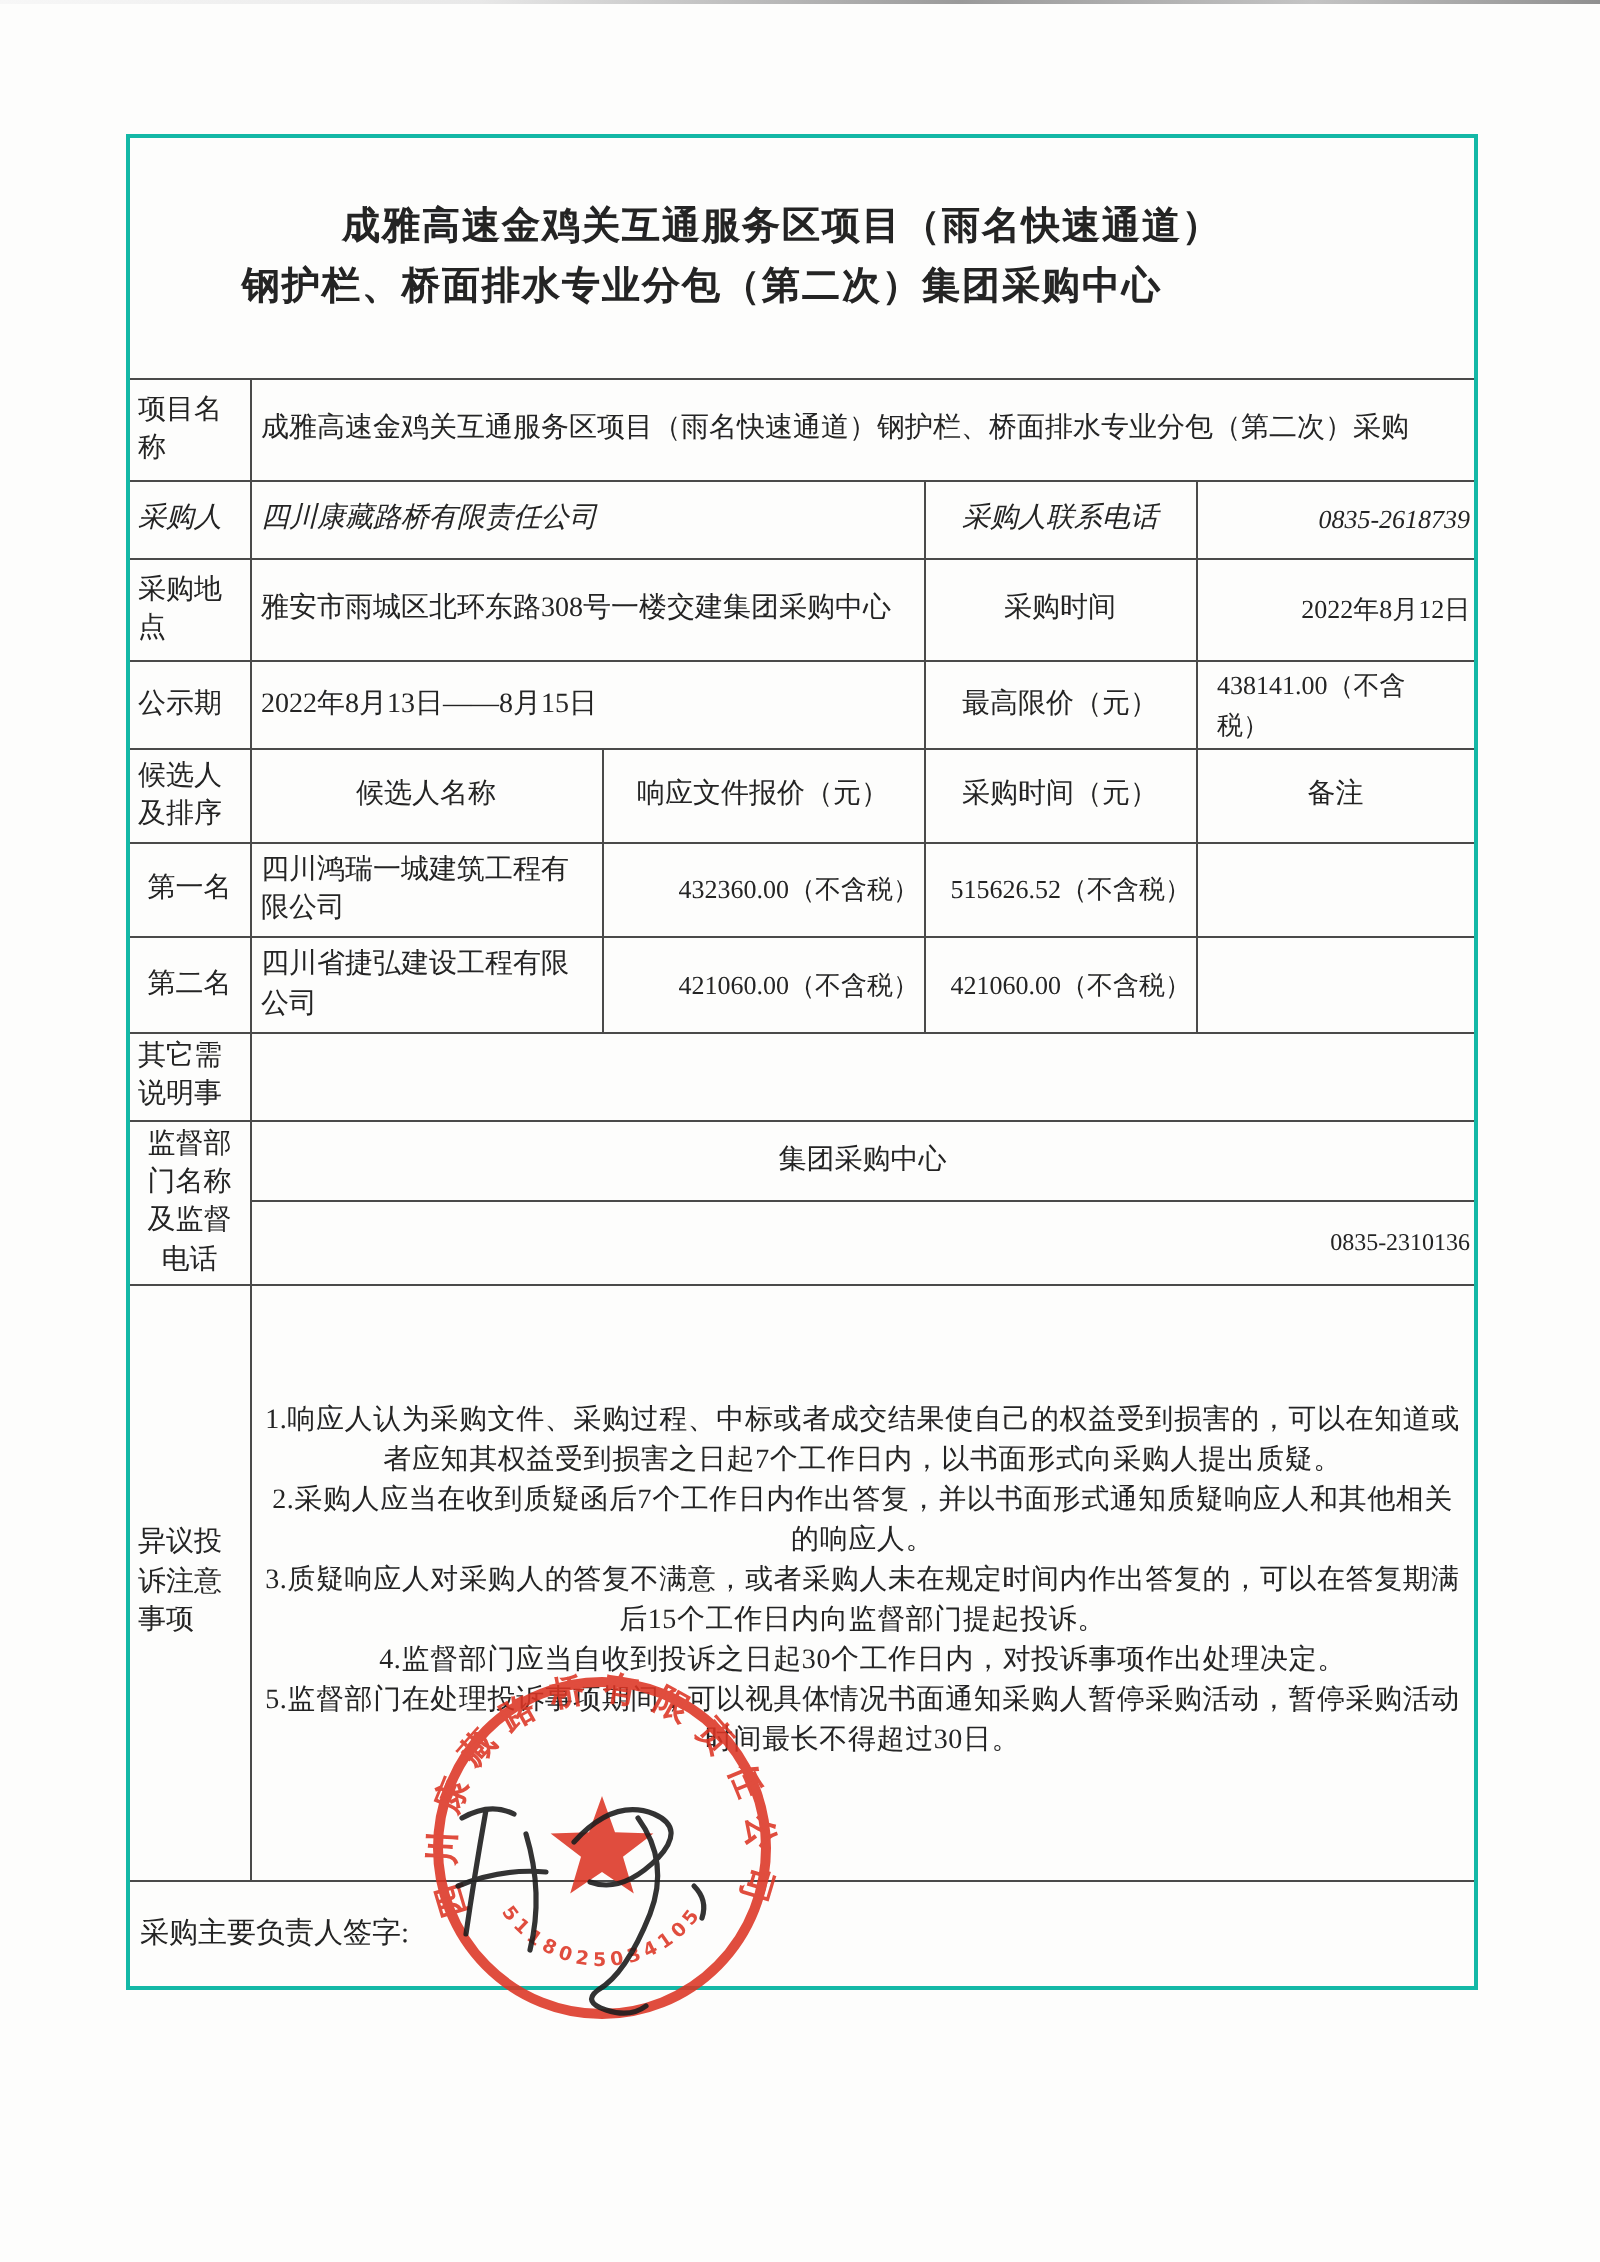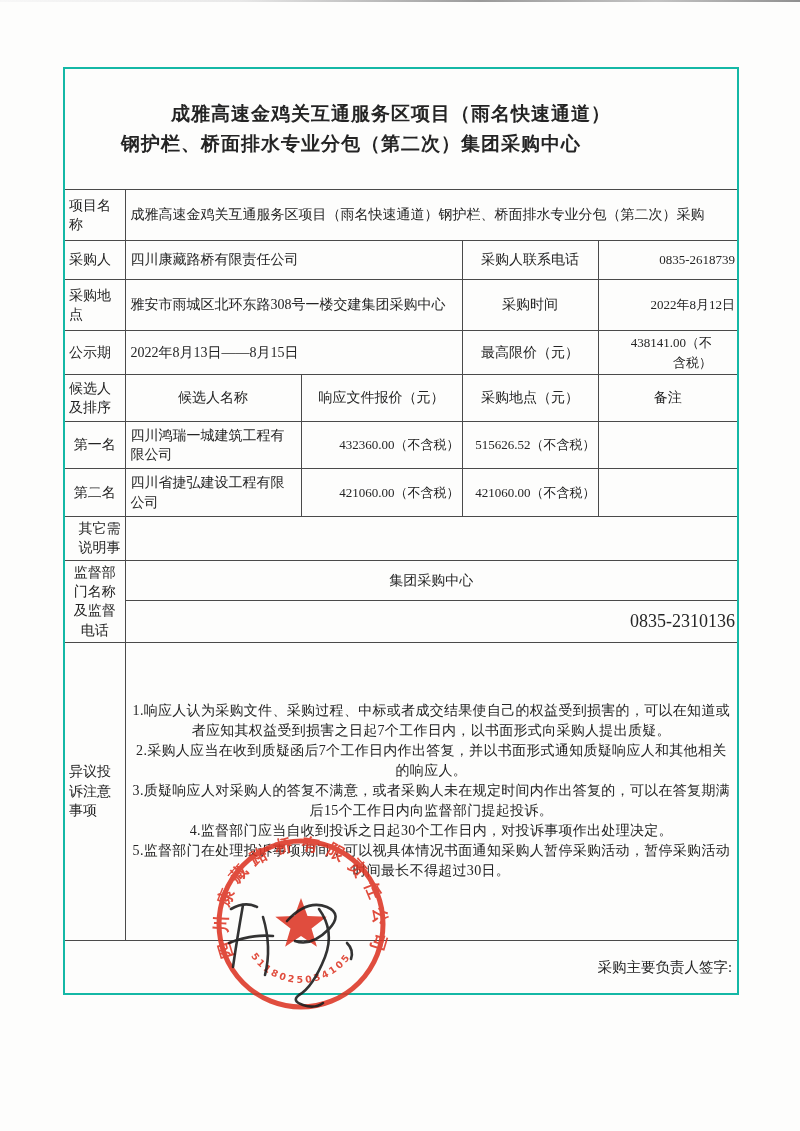--- a/index.html
+++ b/index.html
@@ -23,38 +23,38 @@
     padding:2px 5px;vertical-align:middle;
     word-break:break-all;
   }
   .title-cell{padding:6px 8px;}
   .title-line{font-size:19px;font-weight:bold;letter-spacing:1px;line-height:30px;white-space:nowrap;}
   .tl1{padding-left:98px;}
   .tl2{padding-left:48px;}
   .lab{padding:2px 4px;}
   .ctr{text-align:center;}
   .num{font-size:13px;text-align:right;padding:2px 2px;}
-  .maxprice{font-size:13px;text-align:right;padding:2px 25px;line-height:1.5;}
+  .maxprice{font-size:13px;text-align:left;padding:2px 10px;line-height:1.5;}
   .notes{padding:4px 7px;letter-spacing:0.3px;}
   .notes div{font-size:14px;line-height:20px;text-align:center;}
   .sig-cell{padding-left:5px;font-size:14.5px;}
   
   tr.rt  td{height:108px;}
   tr.r1  td{height:46px;}
-  tr.r2  td{height:34px;}
+  tr.r2  td{height:34px;font-style:italic;}
   tr.r3  td{height:46px;}
   tr.r4  td{height:32px;}
   tr.r5  td{height:42px;}
   tr.r6  td{height:42px;}
   tr.r7  td{height:43px;}
-  tr.r8  td{height:34px;text-align:right;}
+  tr.r8  td{height:34px;}
   tr.r9  td{height:34px;}
   tr.r10 td{height:35px;}
   tr.r11 td{height:289px;}
-  tr.r12 td{height:48px;text-align:right;}
+  tr.r12 td{height:48px;}
   .stamp-wrap{position:absolute;left:201px;top:825px;width:200px;height:200px;pointer-events:none;}
 </style>
 </head>
 <body>
 
 <div class="page">
   <div class="scan-edge"></div>
 
   <table class="doc">
     <colgroup>
@@ -96,21 +96,21 @@
       <td class="lab">公示期</td>
       <td colspan="2">2022年8月13日——8月15日</td>
       <td class="ctr">最高限价（元）</td>
       <td class="maxprice">438141.00（不含税）</td>
     </tr>
 
     <tr class="r5">
       <td class="lab">候选人及排序</td>
       <td class="ctr">候选人名称</td>
       <td class="ctr">响应文件报价（元）</td>
-      <td class="ctr">采购地点（元）</td>
+      <td class="ctr">采购时间（元）</td>
       <td class="ctr">备注</td>
     </tr>
 
     <tr class="r6">
       <td class="lab ctr">第一名</td>
       <td>四川鸿瑞一城建筑工程有限公司</td>
       <td class="num">432360.00（不含税）</td>
       <td class="num">515626.52（不含税）</td>
       <td class="num"></td>
     </tr>
@@ -126,21 +126,21 @@
     <tr class="r8">
       <td class="lab">其它需说明事</td>
       <td colspan="4"></td>
     </tr>
 
     <tr class="r9">
       <td rowspan="2" class="lab ctr">监督部门名称及监督电话</td>
       <td colspan="4" class="ctr">集团采购中心</td>
     </tr>
     <tr class="r10">
-      <td colspan="4" class="ctr num" style="font-size:18px;">0835-2310136</td>
+      <td colspan="4" class="ctr num" style="font-size:12px;">0835-2310136</td>
     </tr>
 
     <tr class="r11">
       <td class="lab">异议投诉注意事项</td>
       <td colspan="4" class="notes">
         <div>1.响应人认为采购文件、采购过程、中标或者成交结果使自己的权益受到损害的，可以在知道或者应知其权益受到损害之日起7个工作日内，以书面形式向采购人提出质疑。</div>
         <div>2.采购人应当在收到质疑函后7个工作日内作出答复，并以书面形式通知质疑响应人和其他相关的响应人。</div>
         <div>3.质疑响应人对采购人的答复不满意，或者采购人未在规定时间内作出答复的，可以在答复期满后15个工作日内向监督部门提起投诉。</div>
         <div>4.监督部门应当自收到投诉之日起30个工作日内，对投诉事项作出处理决定。</div>
         <div>5.监督部门在处理投诉事项期间，可以视具体情况书面通知采购人暂停采购活动，暂停采购活动时间最长不得超过30日。</div>

